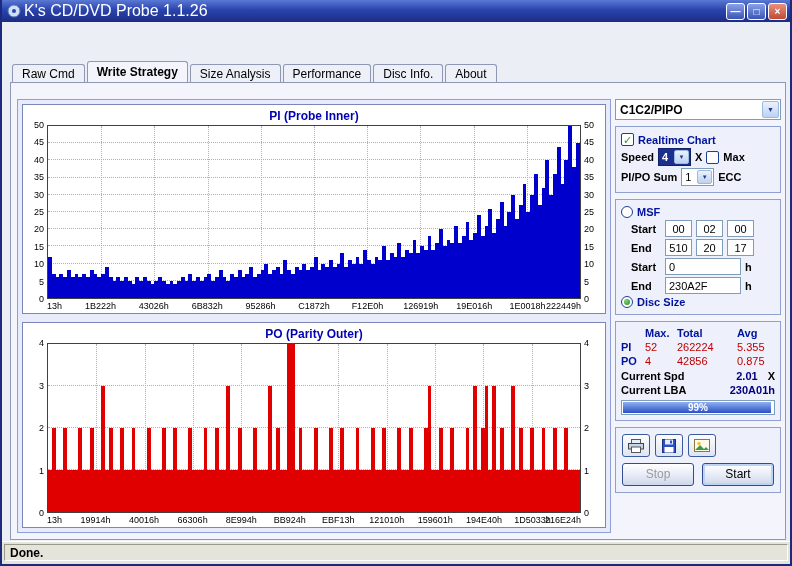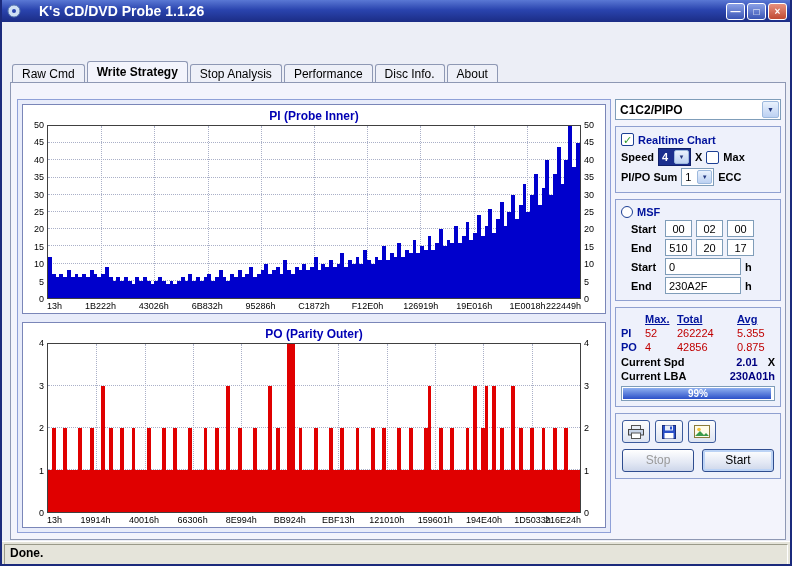--- a/index.html
+++ b/index.html
@@ -4,21 +4,21 @@
 <style>
   * { margin:0; padding:0; box-sizing:border-box; }
   body { background:#888; font-family:"Liberation Sans","DejaVu Sans",sans-serif; }
   .window { position:relative; width:792px; height:566px; background:#eceef6;
             border:2px solid #1b2a7c; border-top:none; overflow:hidden; }
 
   
   .titlebar { height:22px; background:linear-gradient(180deg,#5a78d4 0%,#2a44ae 45%,#1b2c85 100%);
               display:flex; align-items:center; padding:0 3px; color:#fff; }
   .app-icon { width:15px; height:15px; display:flex; align-items:center; margin-left:2px; }
-  .title-text { font-weight:bold; font-size:14px; flex:1; margin-left:17px; white-space:nowrap; }
+  .title-text { font-weight:normal; font-size:16px; flex:1; margin-left:2px; white-space:nowrap; }
   .winbtn { width:19px; height:17px; margin-left:2px; border:1px solid #fff; border-radius:3px;
             background:linear-gradient(180deg,#8aa0e6,#3a55b5); color:#fff; font-size:10px;
             line-height:15px; text-align:center; font-weight:bold; }
   .winbtn.close { background:linear-gradient(180deg,#e8917e,#c04a33); }
 
   
   .combo { background:#fff; border:1px solid #7f9db9; height:21px; display:flex; align-items:center; }
   .combo .val { flex:1; padding:0 4px; font-size:12px; white-space:nowrap; overflow:hidden; }
   .combo .drop { width:17px; height:17px; margin:1px; background:linear-gradient(180deg,#eaf2fd,#bcd1f2);
                  border:1px solid #9db9dd; border-radius:2px; font-size:7px; color:#24397f;
@@ -81,21 +81,21 @@
               display:flex; align-items:center; justify-content:center; flex:0 0 13px; }
   .checkbox .mark { display:none; color:#2c9a2c; font-size:11px; font-weight:bold; line-height:10px; }
   .checkbox.on .mark { display:block; }
   .radio { width:12px; height:12px; background:#fff; border:1px solid #1c3f94; border-radius:50%;
            position:relative; flex:0 0 12px; }
   .radio.on::after { content:""; position:absolute; left:2px; top:2px; width:6px; height:6px;
                      border-radius:50%; background:radial-gradient(circle at 35% 35%,#7cd87c,#1e8a1e); }
 
   .stat-grid { display:grid; grid-template-columns:24px 32px 60px 1fr; font-size:11px;
                row-gap:2px; margin:1px 1px 3px 1px; }
-  .stat-grid .hdr { color:#00129c; font-weight:bold; text-decoration:underline; }
+  .stat-grid .hdr { color:#00129c; font-weight:bold; }
   .stat-grid .rowlbl { color:#00129c; font-weight:bold; }
   .stat-grid .red { color:#c00000; }
   .cur { display:flex; align-items:center; font-size:11px; font-weight:bold; margin:2px 1px; }
   .cur .lbl { flex:1; }
   .cur .cval { color:#000080; }
   .cur .cunit { margin-left:10px; }
   .pbar { height:15px; border:1px solid #7f9db9; background:#fff; position:relative; margin:4px 1px 1px 1px; }
   .pfill { position:absolute; left:1px; top:1px; bottom:1px; background:linear-gradient(180deg,#8fb0f0,#2b50c8); }
   .plabel { position:absolute; left:0; right:0; top:0; bottom:0; text-align:center; font-size:10px;
             color:#fff; font-weight:bold; line-height:13px; }
@@ -106,21 +106,21 @@
           justify-content:center; }
   .btn-row { display:flex; justify-content:space-between; margin:2px 2px 2px 2px; }
   .xpbtn { width:72px; height:23px; border:1px solid #2f4d8f; border-radius:3px; font-size:12px;
            background:linear-gradient(180deg,#ffffff,#e3e8f4 60%,#cdd6ea); text-align:center; line-height:21px; }
   .xpbtn.disabled { color:#9a9a9a; }
   .xpbtn.focused { box-shadow:inset 0 0 0 2px #bcd3f5; font-weight:normal; }
 
   
   .statusbar { position:absolute; left:0; right:0; bottom:0; height:23px; background:#e5e4da;
                border-top:1px solid #fff; padding:2px; }
-  .status-field { height:22px; border:1px solid; border-color:#9a9a8a #ffffff #ffffff #9a9a8a;
+  .status-field { height:17px; border:1px solid; border-color:#9a9a8a #ffffff #ffffff #9a9a8a;
                   font-size:12px; font-weight:bold; padding:1px 5px; color:#000; }
 </style>
 </head>
 <body>
 
 <div class="window">
 
   <div class="titlebar">
     <span class="app-icon">
       <svg width="14" height="14">
@@ -131,21 +131,21 @@
     <span class="title-text">K's CD/DVD Probe 1.1.26</span>
     <span class="winbtn">—</span>
     <span class="winbtn">□</span>
     <span class="winbtn close">×</span>
   </div>
 
 
   <div class="tabs" id="tabs">
       <div class="tab">Raw Cmd</div>
       <div class="tab active">Write Strategy</div>
-      <div class="tab">Stop Analysis</div>
+      <div class="tab">Size Analysis</div>
       <div class="tab">Performance</div>
       <div class="tab">Disc Info.</div>
       <div class="tab">About</div>
     </div>
 
   <div class="tab-panel">
 
     <div class="charts-col">
 
       <div class="chart-box pi">
@@ -602,20 +602,24 @@
         <div class="crow">
           <span class="ind lblw">Start</span>
           <span class="f w74">0</span>
           <span>h</span>
         </div>
         <div class="crow">
           <span class="ind lblw">End</span>
           <span class="f w74">230A2F</span>
           <span>h</span>
         </div>
+        <div class="crow">
+          <span class="radio on"></span>
+          <span class="navy">Disc Size</span>
+        </div>
       </div>
 
       <div class="gbox">
         <div class="stat-grid">
           <span></span>
           <span class="hdr">Max.</span>
           <span class="hdr">Total</span>
           <span class="hdr">Avg</span>
 
           <span class="rowlbl">PI</span>

